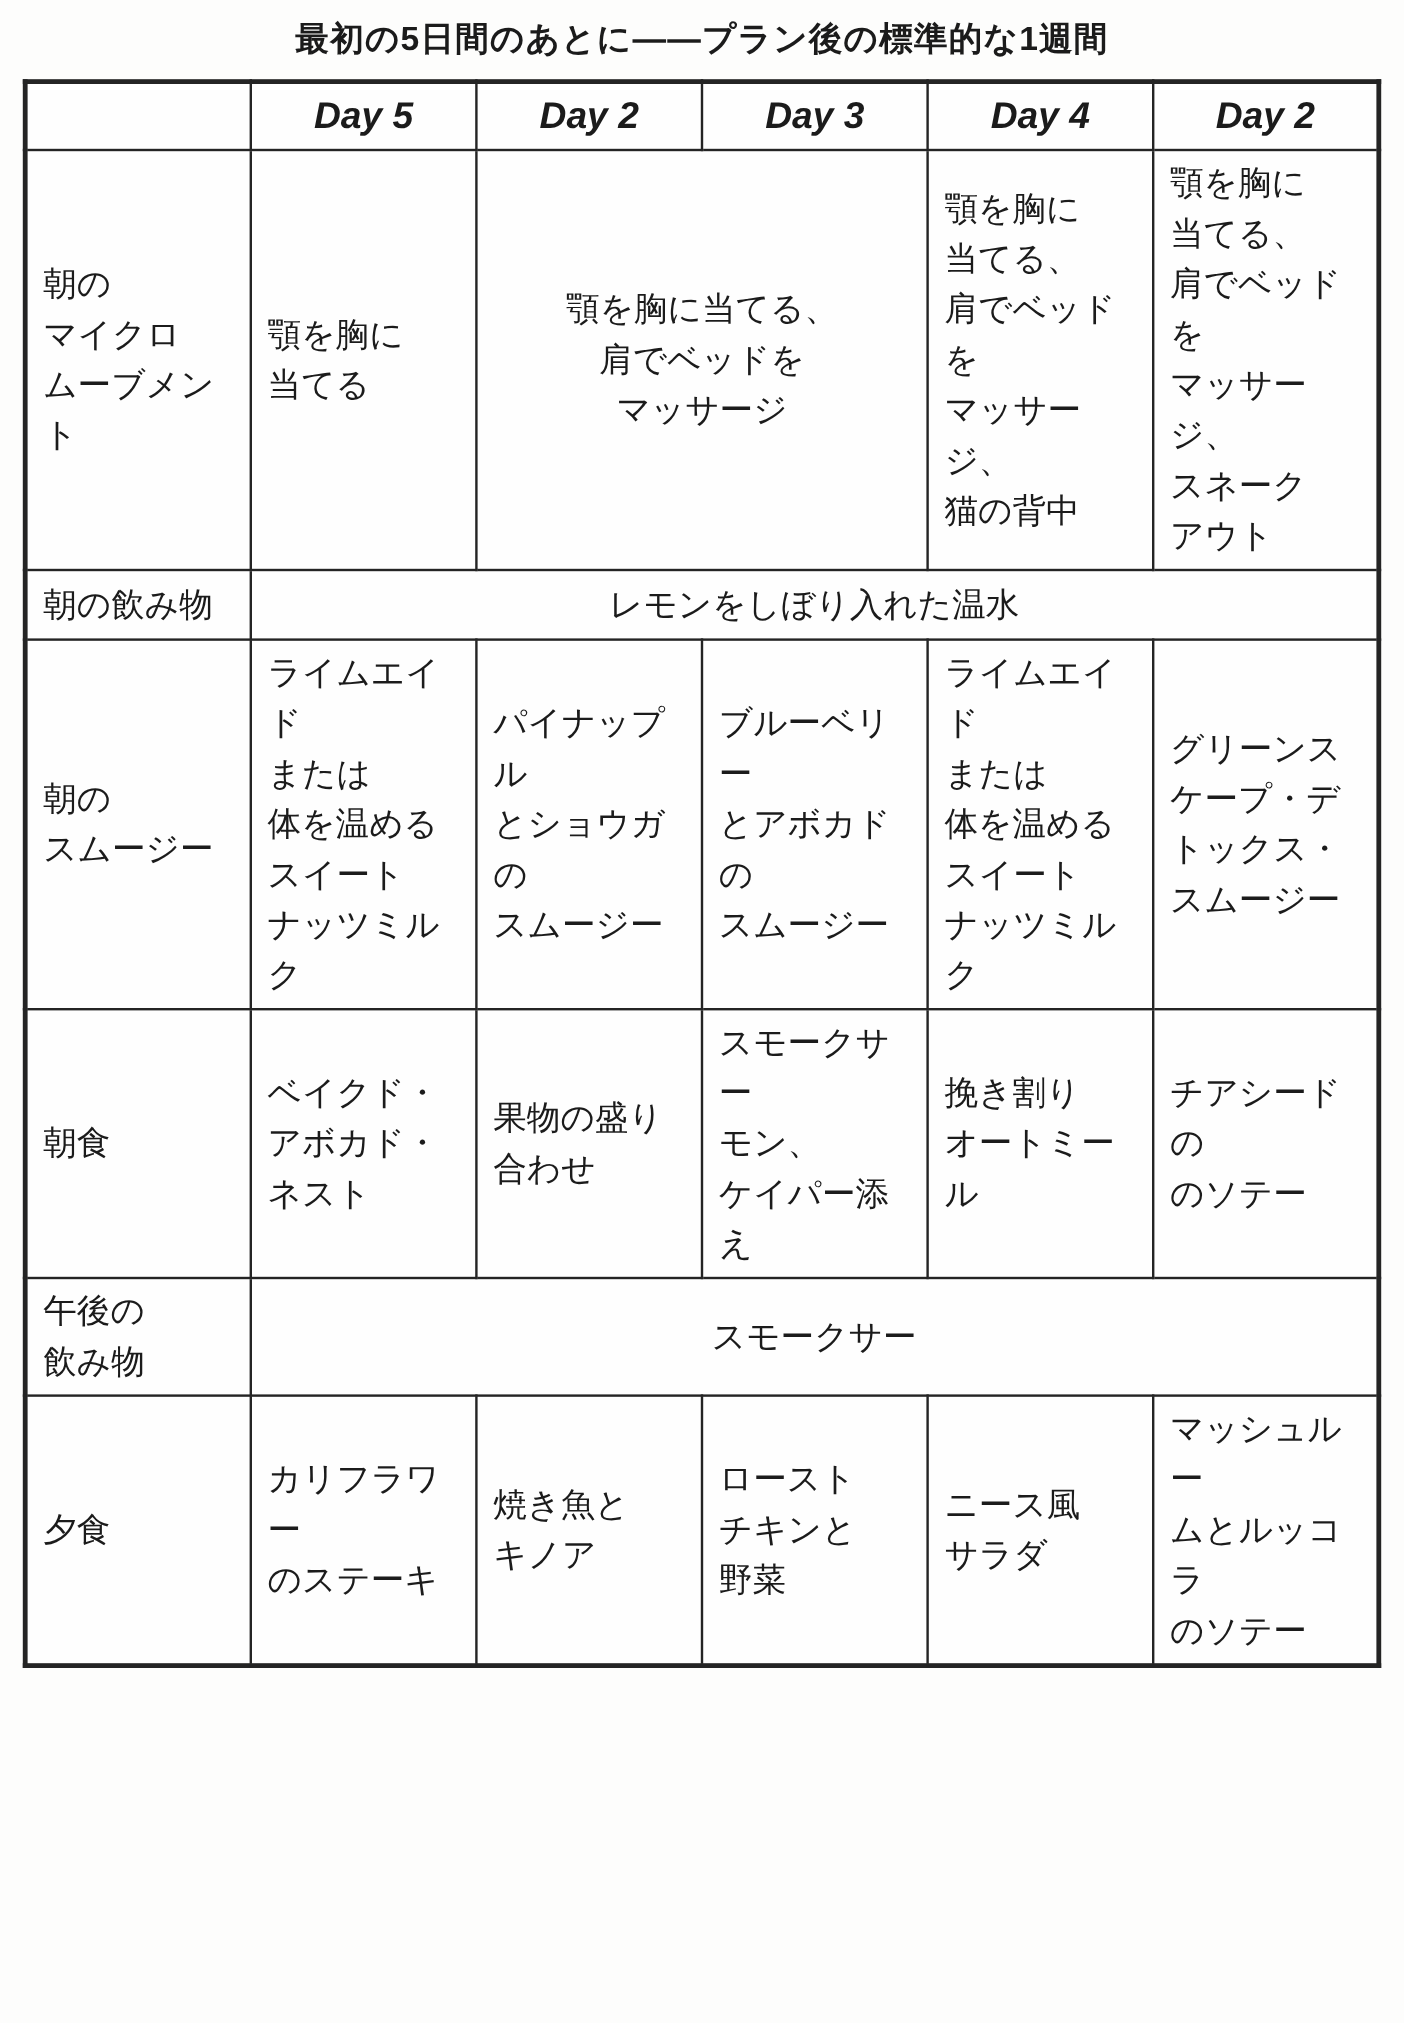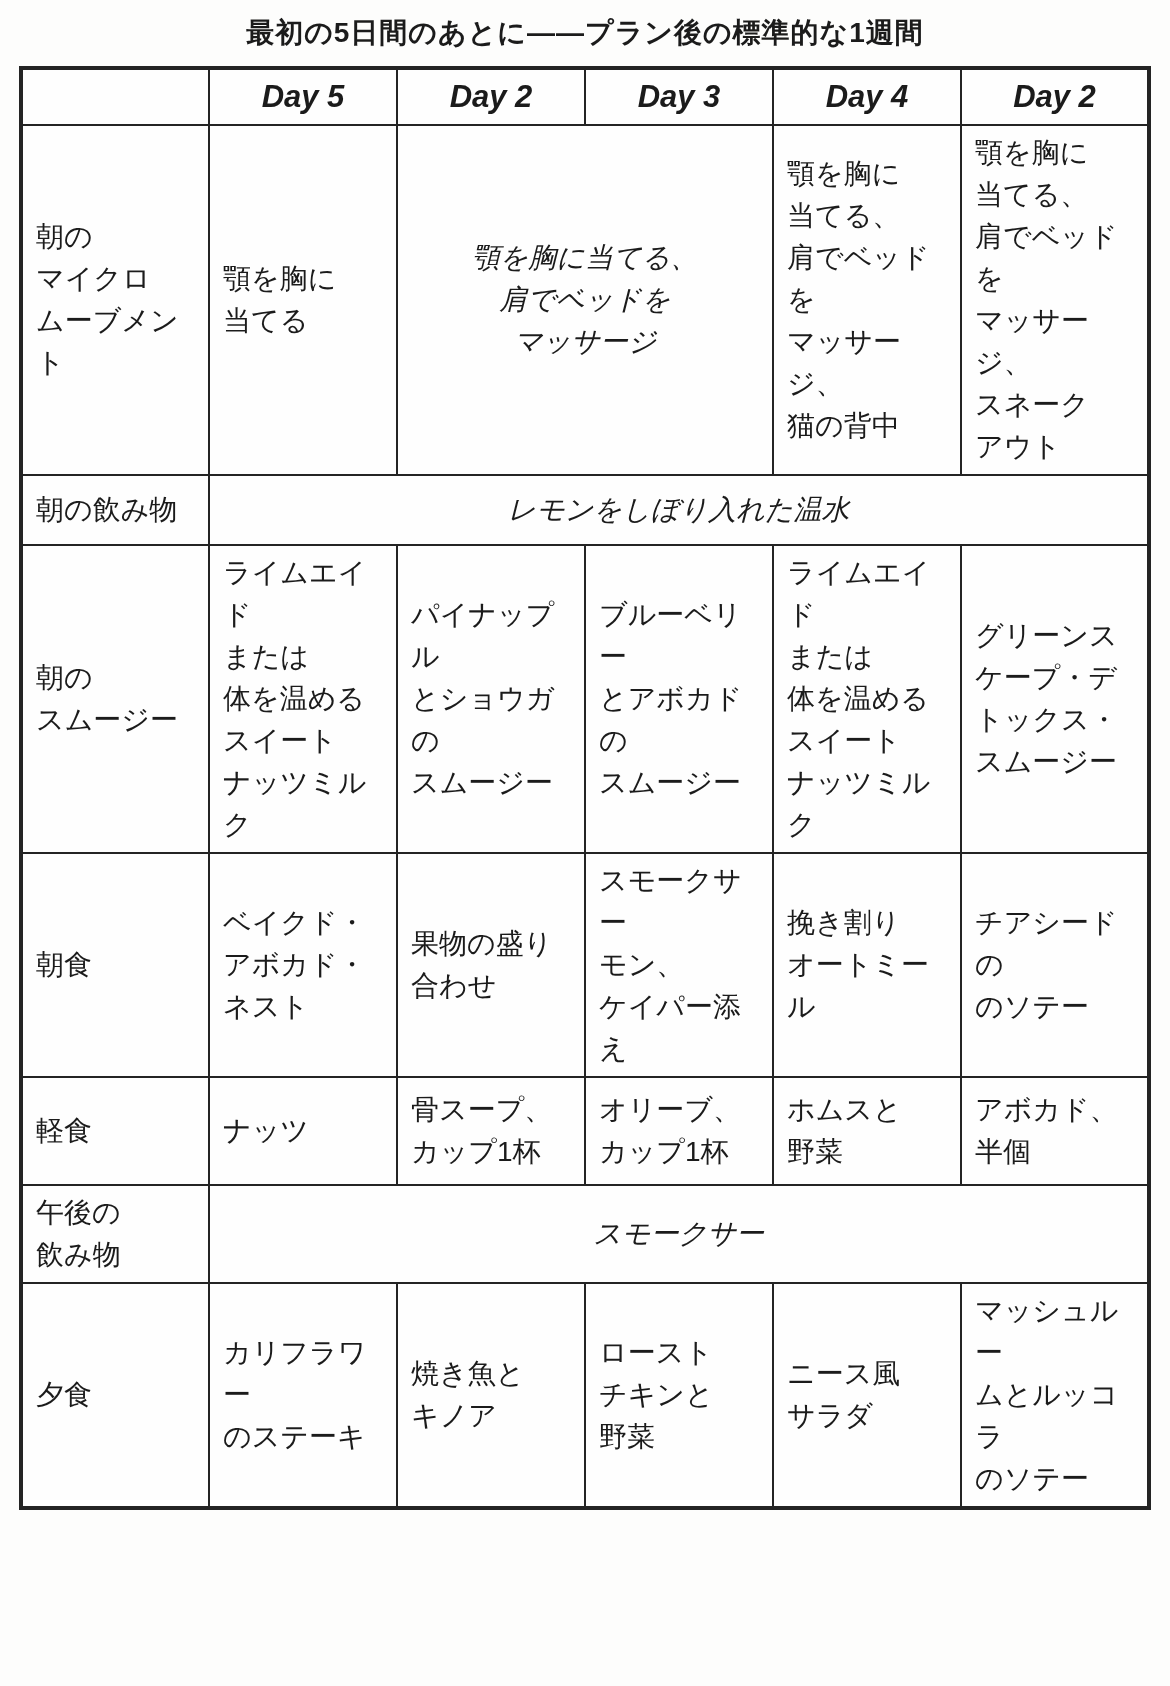--- a/index.html
+++ b/index.html
@@ -43,26 +43,25 @@
     text-align:center;
     font-weight:bold;
     font-style:italic;
     font-size:31px;
     padding:4px 2px;
   }
   td.center{
     text-align:center;
     padding-left:6px;
     padding-right:6px;
-    font-style:italic;
   }
   
   tr.h-head{height:46px;}
   tr.h-r1{height:276px;}
-  tr.h-r2{height:70px;}
+  tr.h-r2{height:58px;}
   tr.h-r3{height:226px;}
   tr.h-r4{height:140px;}
   tr.h-r5{height:96px;}
   tr.h-r6{height:150px;}
   tr.h-r7{height:108px;}
   tr.h-r8{height:90px;}
   tr.h-r9{height:134px;}
 </style>
 </head>
 <body>
@@ -148,32 +147,20 @@
         <td>果物の盛り
 合わせ</td>
         <td>スモークサー
 モン、
 ケイパー添え</td>
         <td>挽き割り
 オートミール</td>
         <td>チアシードの
 のソテー</td>
       </tr>
-      <tr class="h-r7">
-        <th>軽食</th>
-        <td>ナッツ</td>
-        <td>骨スープ、
-カップ1杯</td>
-        <td>オリーブ、
-カップ1杯</td>
-        <td>ホムスと
-野菜</td>
-        <td>アボカド、
-半個</td>
-      </tr>
       <tr class="h-r8">
         <th>午後の
 飲み物</th>
         <td colspan="5" class="center">スモークサー</td>
       </tr>
       <tr class="h-r9">
         <th>夕食</th>
         <td>カリフラワー
 のステーキ</td>
         <td>焼き魚と

